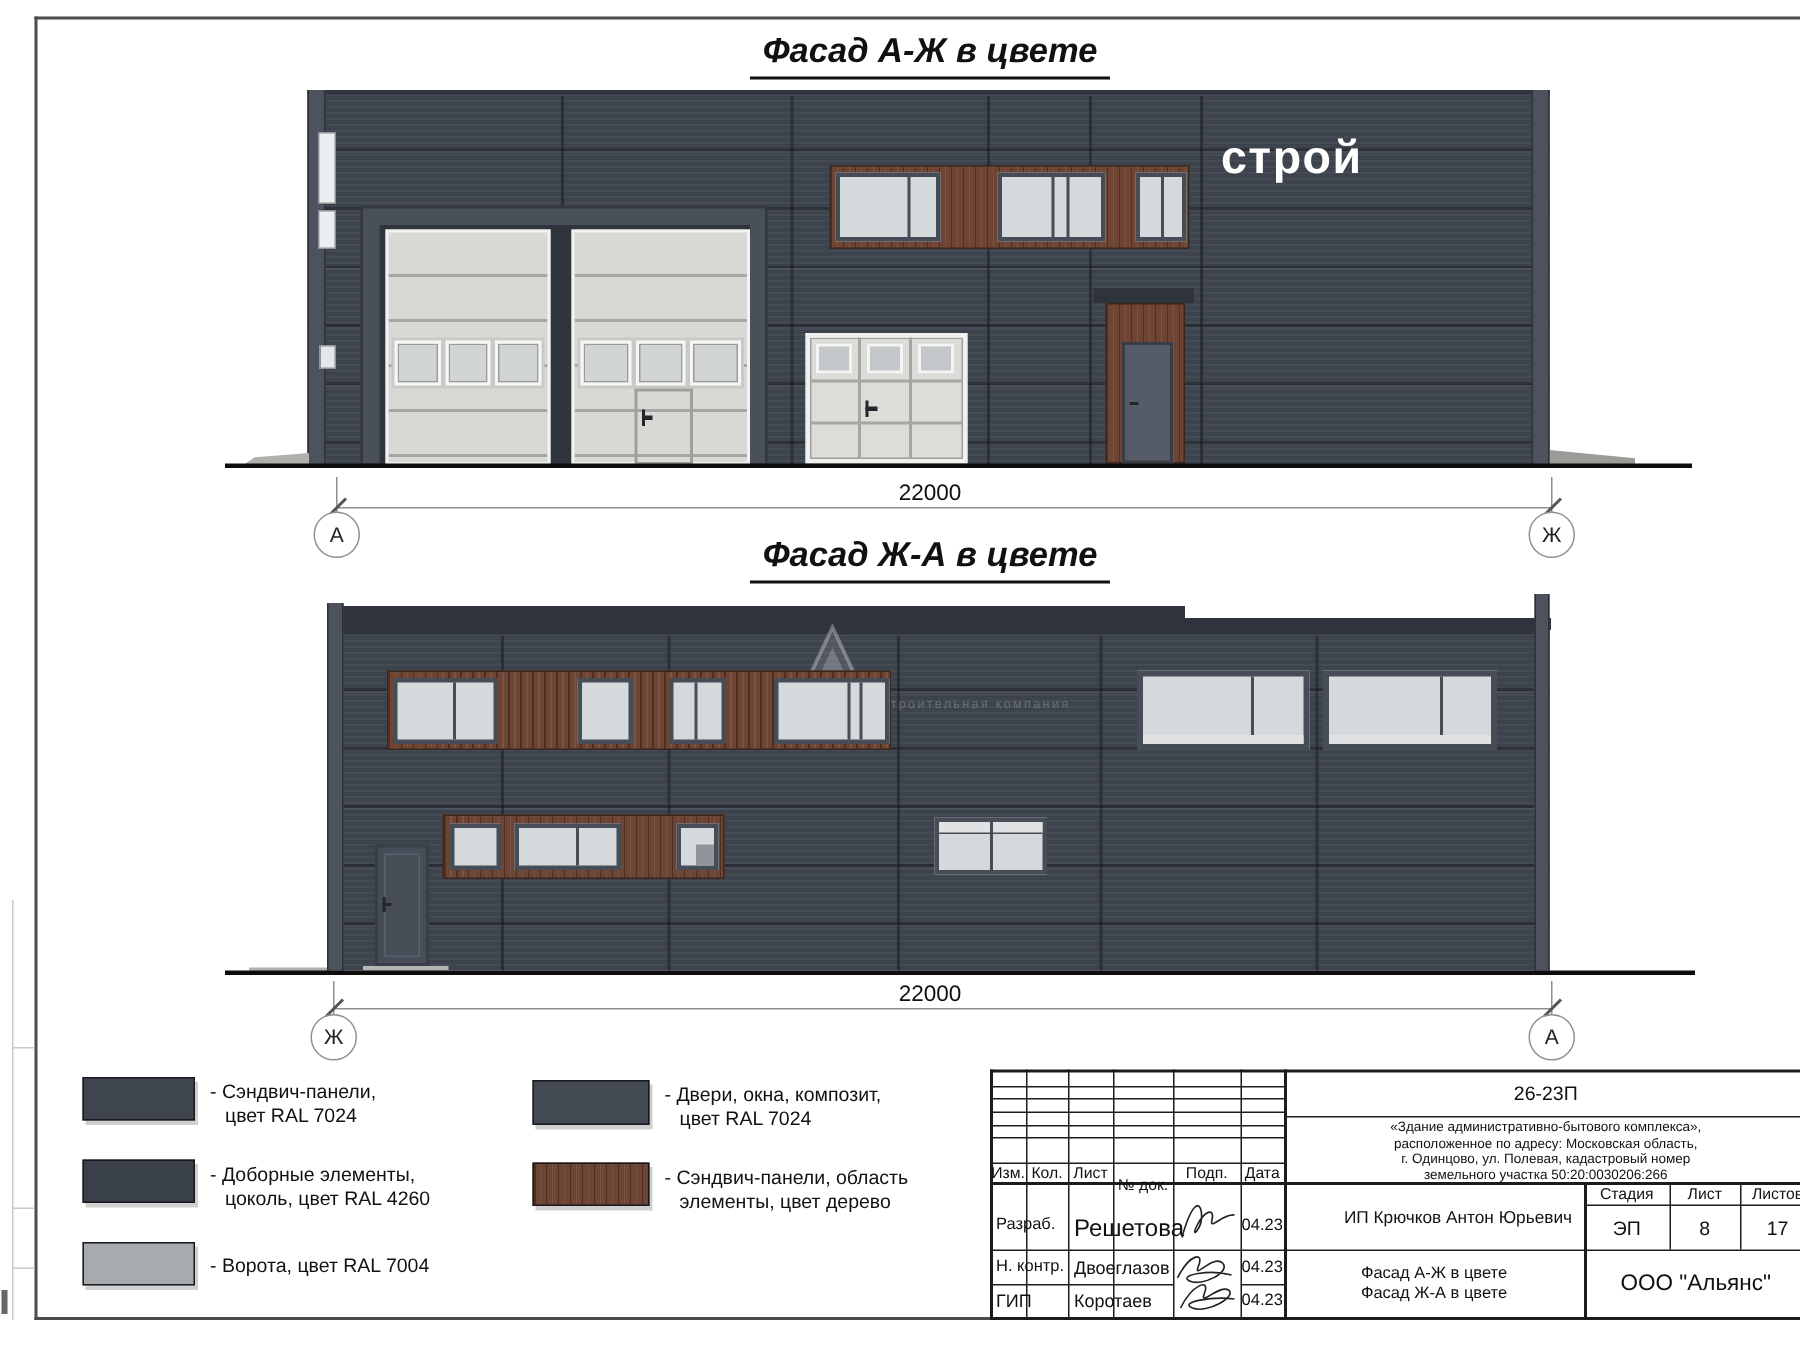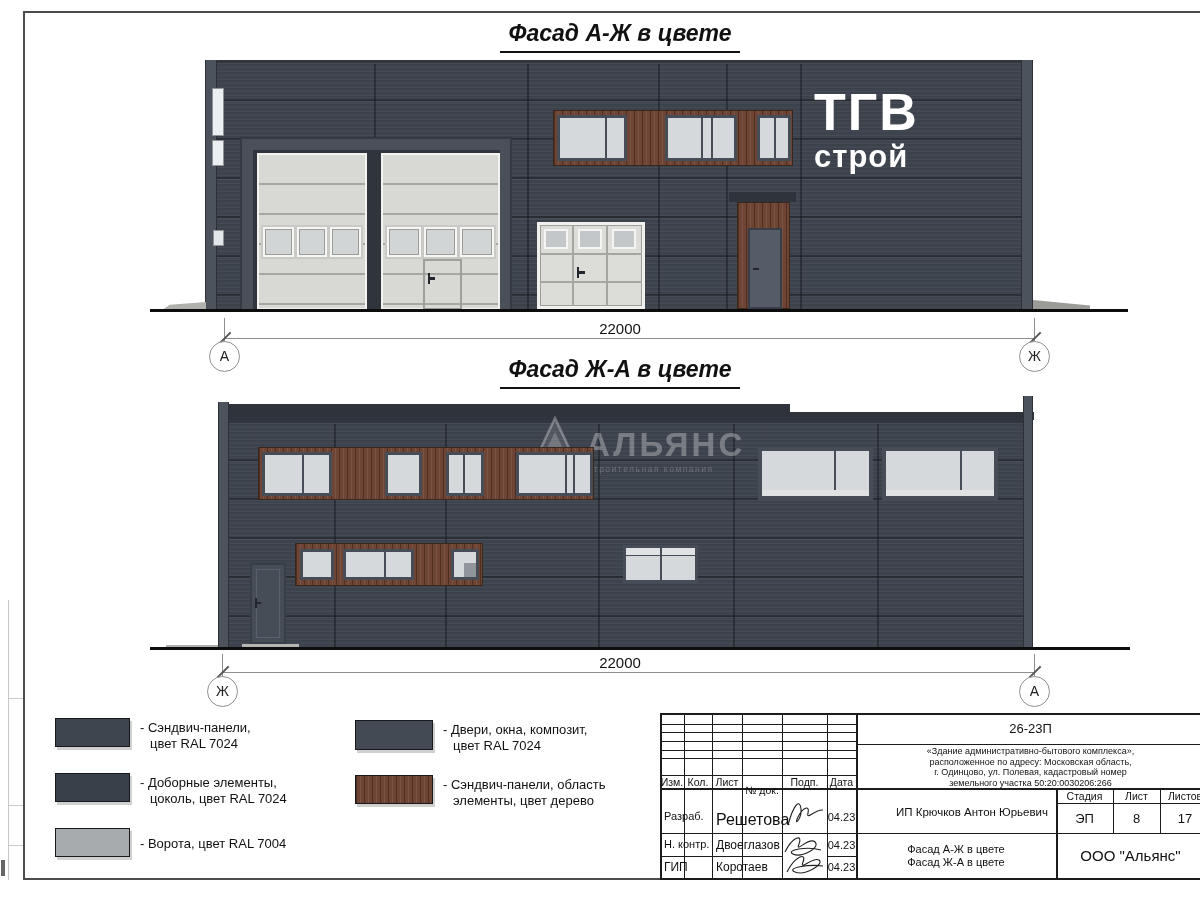--- a/index.html
+++ b/index.html
@@ -122,21 +122,20 @@
   <div class="handle" style="left:37px;top:42px;width:2px;height:11px"></div>
 </div>
 
 <div class="abs cap" style="left:729px;top:192px;width:67px;height:10px"></div>
 <div class="abs wood" style="left:737px;top:202px;width:53px;height:107px"></div>
 <div class="abs door" style="left:748px;top:228px;width:34px;height:81px">
   <div class="handle" style="left:3px;top:38px;width:6px;height:2px"></div>
 </div>
 
 <div class="abs logo" style="left:814px;top:86px">
-  <div style="font-size:52px;letter-spacing:2px">ТГВ</div>
   <div style="font-size:31px;letter-spacing:1px;margin-top:3px">строй</div>
 </div>
 
 <div class="abs" style="left:162px;top:302px;width:44px;height:8px;background:#b0b0ad;clip-path:polygon(100% 0,100% 100%,0 100%,18% 35%)"></div>
 <div class="abs" style="left:1033px;top:300px;width:57px;height:10px;background:#9b9b98;clip-path:polygon(0 0,100% 55%,100% 100%,0 100%)"></div>
 <div class="abs" style="left:150px;top:309px;width:978px;height:3px;background:#0d0d0d"></div>
 
 <div class="abs extline" style="left:224px;top:318px;height:30px"></div>
 <div class="abs extline" style="left:1034px;top:318px;height:30px"></div>
 <div class="abs dimline" style="left:225px;top:338px;width:810px"></div>
@@ -159,21 +158,20 @@
 <div class="abs joint" style="left:445px;top:424px;height:223px"></div>
 <div class="abs joint" style="left:598px;top:424px;height:223px"></div>
 <div class="abs joint" style="left:733px;top:424px;height:223px"></div>
 <div class="abs joint" style="left:877px;top:424px;height:223px"></div>
 
 <div class="abs" style="left:520px;top:414px;width:230px;height:72px">
   <svg style="position:absolute;left:8px;top:2px" width="54" height="60" viewBox="0 0 64 70">
     <path d="M32 2 L62 66 L2 66 Z" fill="rgba(255,255,255,0.10)" stroke="rgba(255,255,255,0.30)" stroke-width="3"></path>
     <path d="M32 18 L50 56 L14 56 Z" fill="rgba(255,255,255,0.20)"></path>
   </svg>
-  <div class="wm" style="position:absolute;left:66px;top:12px;font-size:33px;font-weight:bold;letter-spacing:3px">АЛЬЯНС</div>
   <div class="wm" style="position:absolute;left:68px;top:50px;font-size:8.5px;letter-spacing:1.5px;color:rgba(255,255,255,.22)">строительная компания</div>
 </div>
 
 <div class="abs wood" style="left:258px;top:447px;width:336px;height:53px"></div>
 <div class="abs win" style="left:262px;top:452px;width:70px;height:44px">
     <div class="vd" style="left:37px"></div>
   </div>
 <div class="abs win" style="left:385px;top:452px;width:37px;height:44px"></div>
 <div class="abs win" style="left:446px;top:452px;width:38px;height:44px">
     <div class="vd" style="left:14px"></div>
@@ -225,21 +223,21 @@
 <div class="abs axis" style="left:1019px;top:676px">А</div>
 
 <div class="abs sw" style="left:55px;top:718px;width:75px;height:29px;background:#3f454e"></div>
 <div class="abs leglab" style="left:140px;top:720px">
   <div>- Сэндвич-панели,</div>
   <div style="padding-left:10px">цвет RAL 7024</div>
 </div>
 <div class="abs sw" style="left:55px;top:773px;width:75px;height:29px;background:#3a4049"></div>
 <div class="abs leglab" style="left:140px;top:775px">
   <div>- Доборные элементы,</div>
-  <div style="padding-left:10px">цоколь, цвет RAL 7024</div>
+  <div style="padding-left:10px">цоколь, цвет RAL 4260</div>
 </div>
 <div class="abs sw" style="left:55px;top:828px;width:75px;height:29px;background:#a7abad"></div>
 <div class="abs leglab" style="left:140px;top:836px">
   <div>- Ворота, цвет RAL 7004</div>
 </div>
 <div class="abs sw" style="left:355px;top:720px;width:78px;height:30px;background:#434a53"></div>
 <div class="abs leglab" style="left:443px;top:722px">
   <div>- Двери, окна, композит,</div>
   <div style="padding-left:10px">цвет RAL 7024</div>
 </div>

